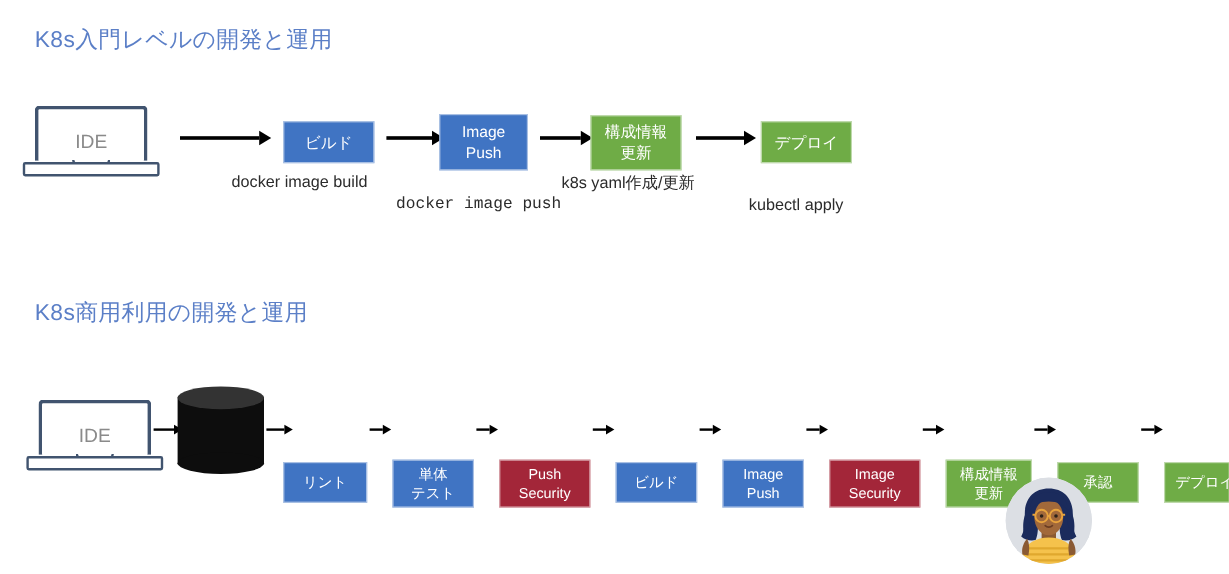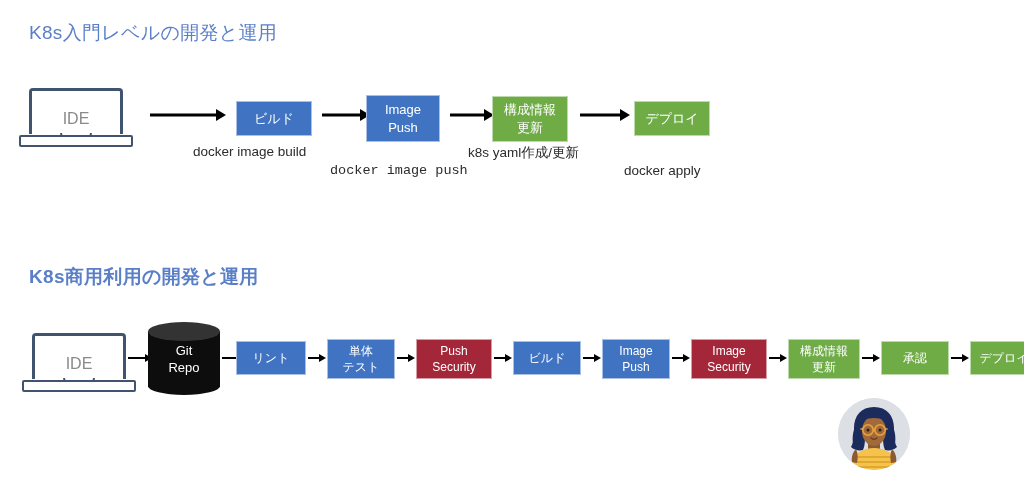--- a/index.html
+++ b/index.html
@@ -116,21 +116,21 @@
     text-align: center;
     box-sizing: border-box;
     border: 1px solid rgba(255,255,255,0.55);
   }
   .box span { display: block; white-space: nowrap; }
   .box.blue  { background: #4074c3; }
   .box.green { background: #6fac46; }
   .box.red   { background: #a32639; }
 
   .row1-box { font-size: 13px; line-height: 18px; }
-  .row2-box { font-size: 12px; line-height: 16px; }
+  .row2-box { font-size: 12px; line-height: 16px; margin-top: 44px; }
 
   
   .arrow { position: absolute; }
   .arrow .shaft {
     position: absolute;
     left: 0; top: 50%;
     transform: translateY(-50%);
     background: #000000;
   }
   .arrow .head {
@@ -209,44 +209,40 @@
   <div class="head" style="left:40px;"></div>
 </div>
 
 <div class="box green row1-box" style="left:634px; top:101px; width:76px; height:35px;">
   <span>デプロイ</span>
 </div>
 
 <div class="caption" style="left:193px; top:144px;">docker image build</div>
 <div class="caption" style="left:330px; top:163px;font-family:Liberation Mono, monospace;">docker image push</div>
 <div class="caption" style="left:468px; top:144px;">k8s yaml作成/更新</div>
-<div class="caption" style="left:624px; top:163px;">docker apply</div>
-
-<div class="section-title abs" style="left:29px; top:264px;font-weight:bold;">K8s商用利用の開発と運用</div>
+<div class="caption" style="left:624px; top:163px;">kubectl apply</div>
+
+<div class="section-title abs" style="left:29px; top:248px;">K8s商用利用の開発と運用</div>
 
 <div class="laptop" style="left:22px; top:333px;">
   <div class="screen"></div>
   <div class="ide-label">IDE</div>
   <div class="notch"></div>
   <div class="base"></div>
 </div>
 
 <div class="arrow small" style="left:128px; top:352px; width:24px; height:12px;">
   <div class="shaft" style="width:17px;"></div>
   <div class="head" style="left:17px;"></div>
 </div>
 
 <div class="cylinder" style="left:148px; top:322px;">
   <div class="body"></div>
   <div class="bottom"></div>
   <div class="top"></div>
-  <div class="cyl-label">
-    <span>Git</span>
-    <span>Repo</span>
-  </div>
 </div>
 
 <div class="arrow small" style="left:222px; top:352px; width:22px; height:12px;">
   <div class="shaft" style="width:15px;"></div>
   <div class="head" style="left:15px;"></div>
 </div>
 
 <div class="box blue row2-box" style="left:236px; top:341px; width:70px; height:34px;">
   <span>リント</span>
 </div>

